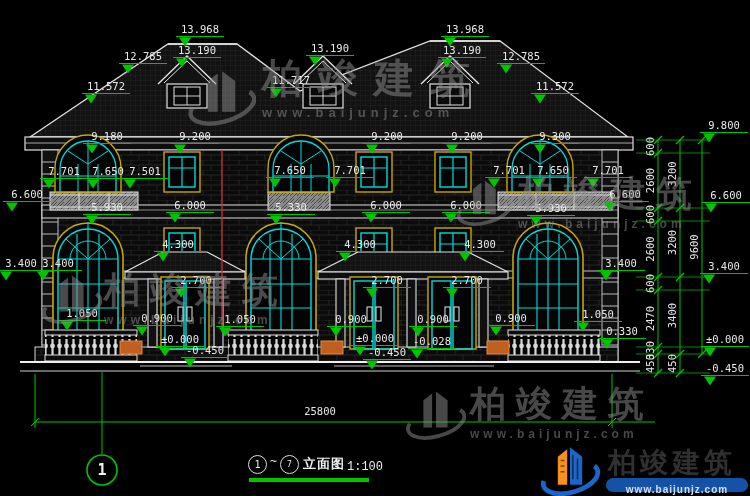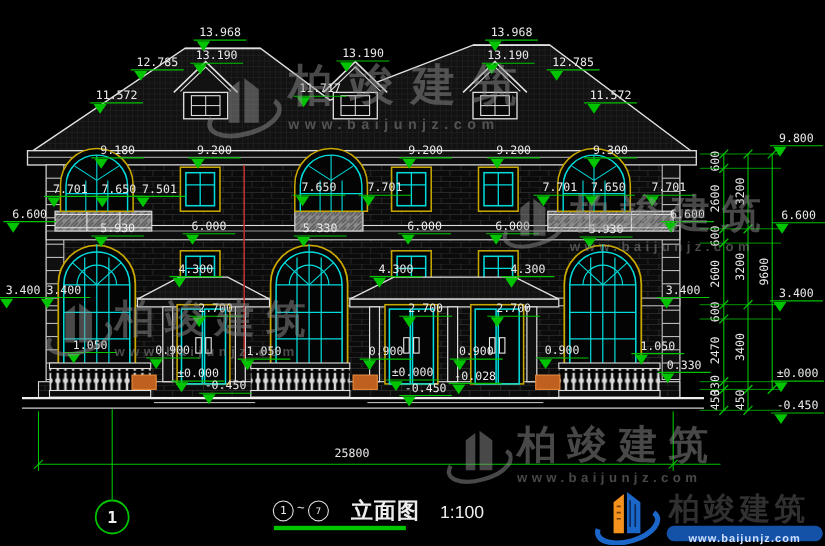--- a/index.html
+++ b/index.html
@@ -26,22 +26,22 @@
   .logo .bar span{font-family:"Liberation Sans",sans-serif;font-weight:bold;font-size:10px;
                   letter-spacing:1px;color:#cfe0ff;line-height:14px;}
   
   .titleblk{position:absolute;left:248px;top:452px;height:24px;display:flex;align-items:center;
             color:#eee;font-family:"Liberation Sans",sans-serif;white-space:nowrap;}
   .bub{display:inline-flex;align-items:center;justify-content:center;width:17px;height:17px;
        border:1px solid #ddd;border-radius:50%;font-size:10px;color:#eee;
        font-family:"DejaVu Sans Mono",monospace;}
   .bub.sm{font-size:8px;}
   .tld{margin:0 3px 6px 3px;font-size:12px;}
-  .tname{font-size:20px;font-weight:bold;margin-left:20px;letter-spacing:1px;}
-  .tscale{font-size:16px;margin-left:18px;margin-top:6px;font-family:Liberation Sans, sans-serif;}
+  .tname{font-size:13px;font-weight:bold;margin-left:4px;letter-spacing:1px;}
+  .tscale{font-size:12px;margin-left:2px;margin-top:6px;font-family:Liberation Mono, monospace;}
   .titleline{position:absolute;left:249px;top:478px;width:120px;height:4px;background:#00c400;}
 </style>
 </head>
 <body>
 
 <div class="stage">
 
 <svg width="750" height="496" viewBox="0 0 750 496">
   <defs>
     <pattern id="stone" width="18" height="10" patternUnits="userSpaceOnUse">

